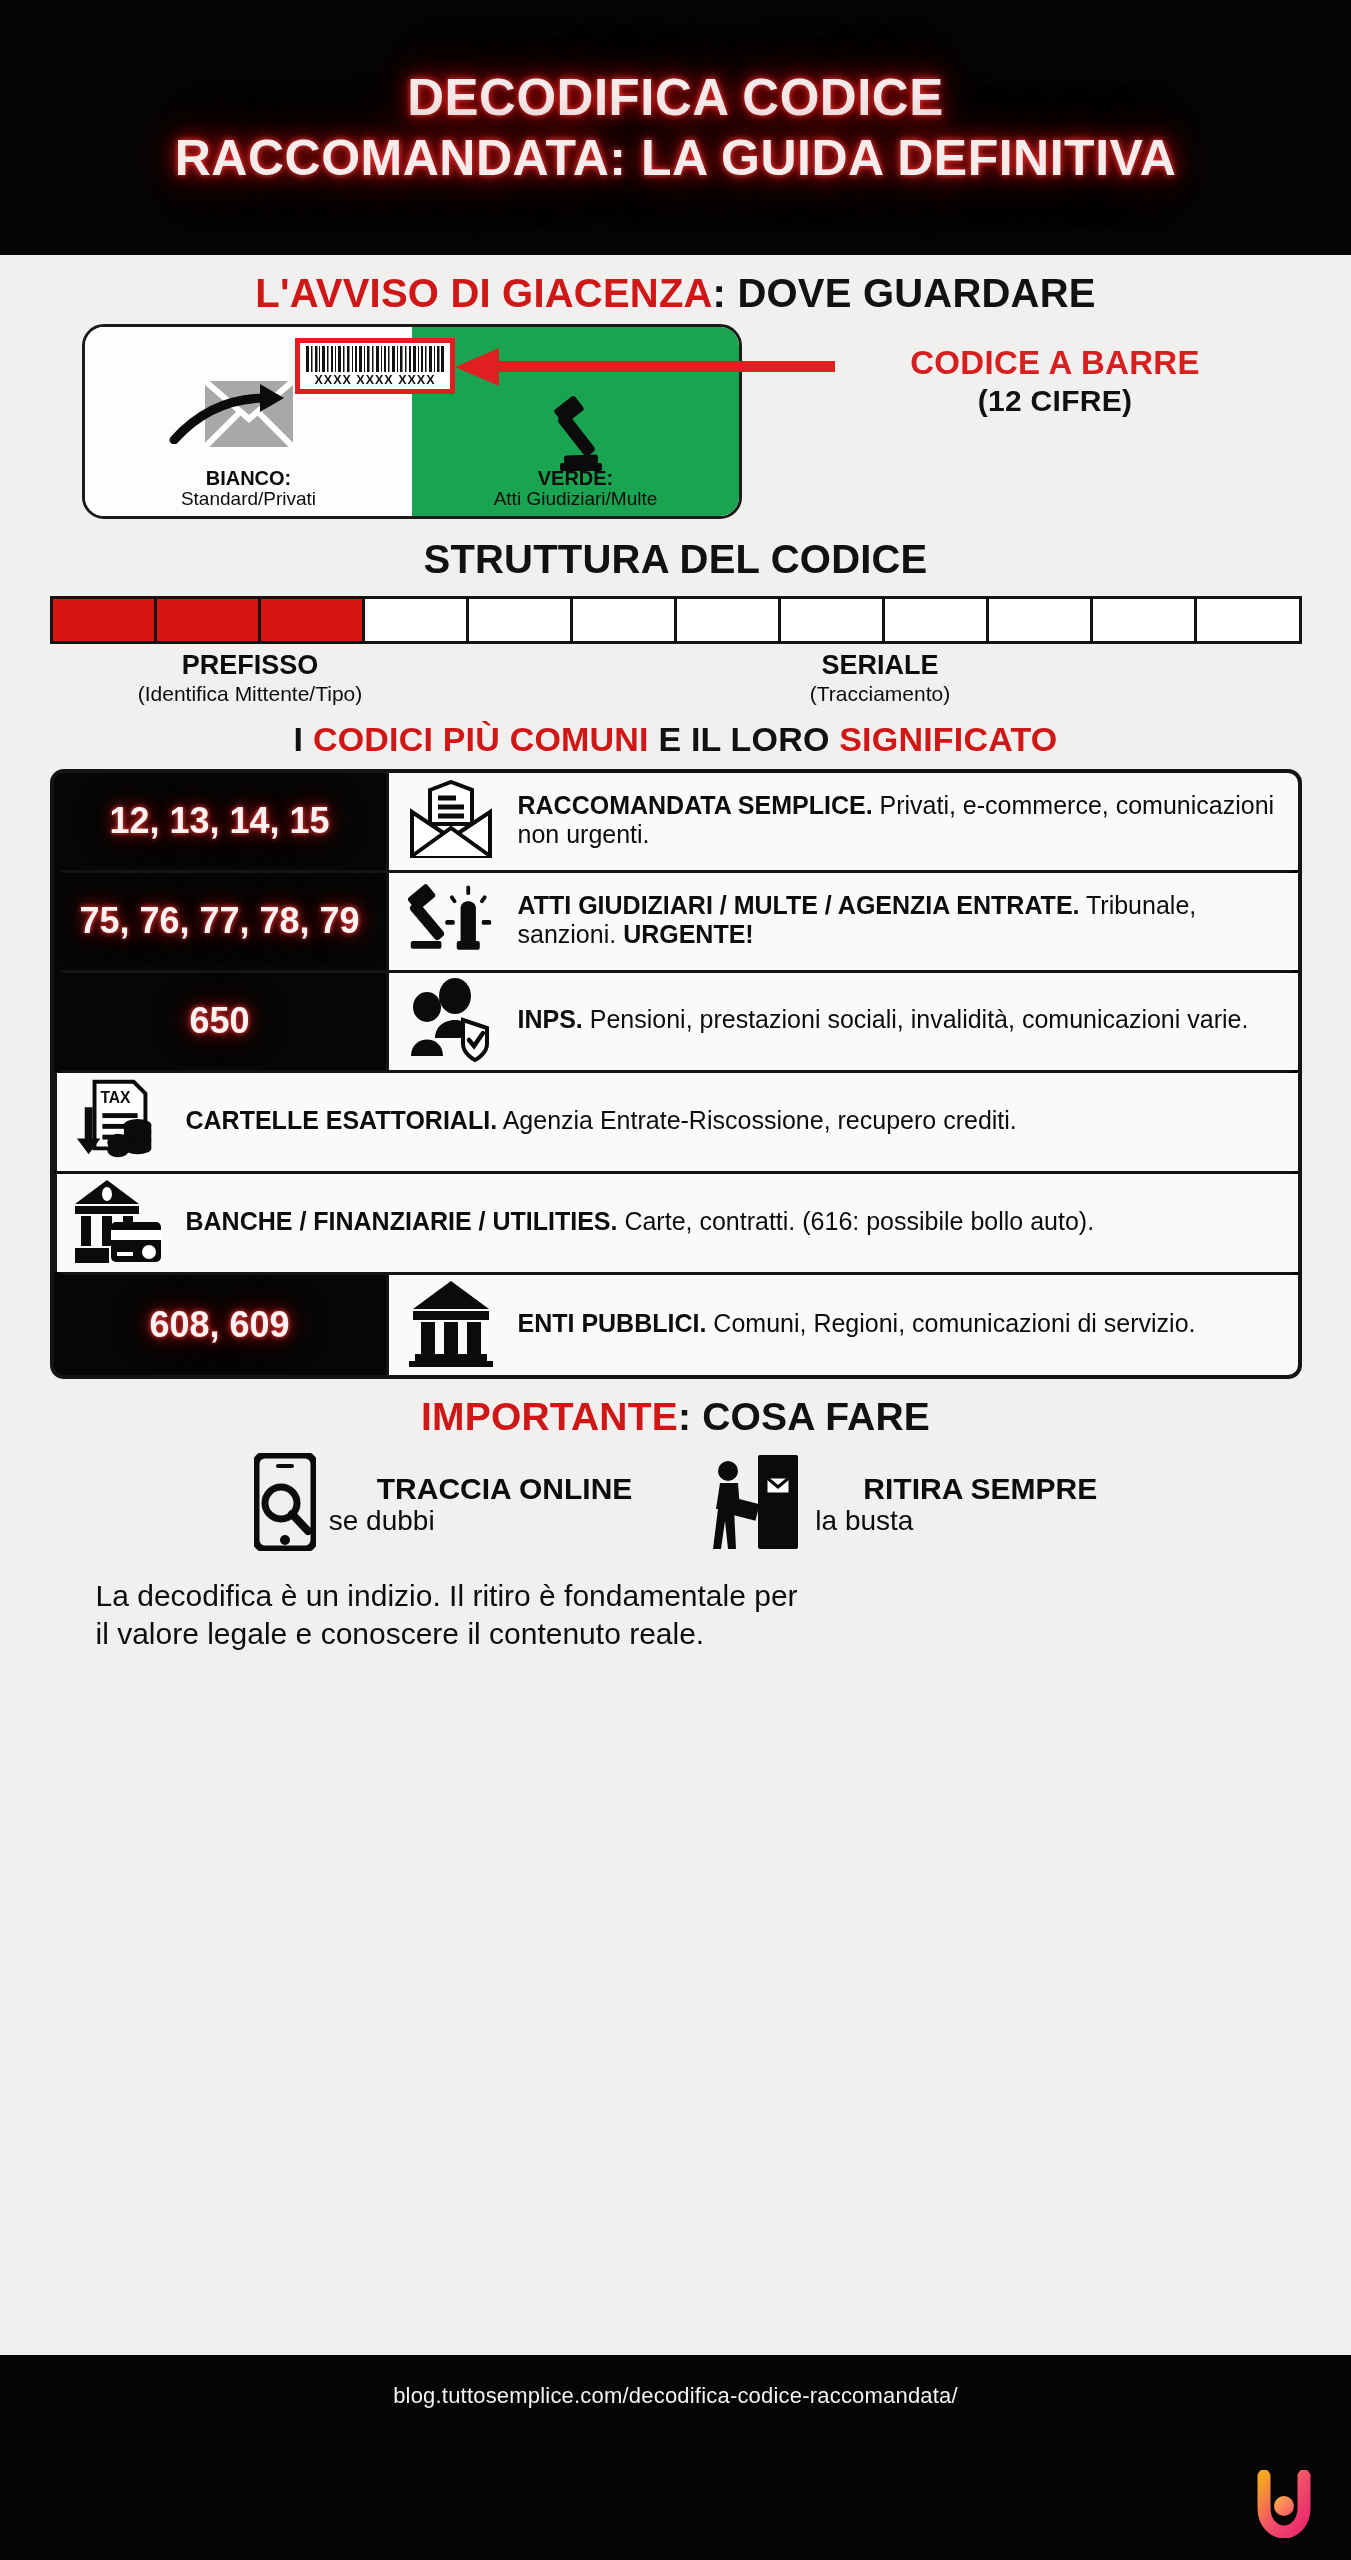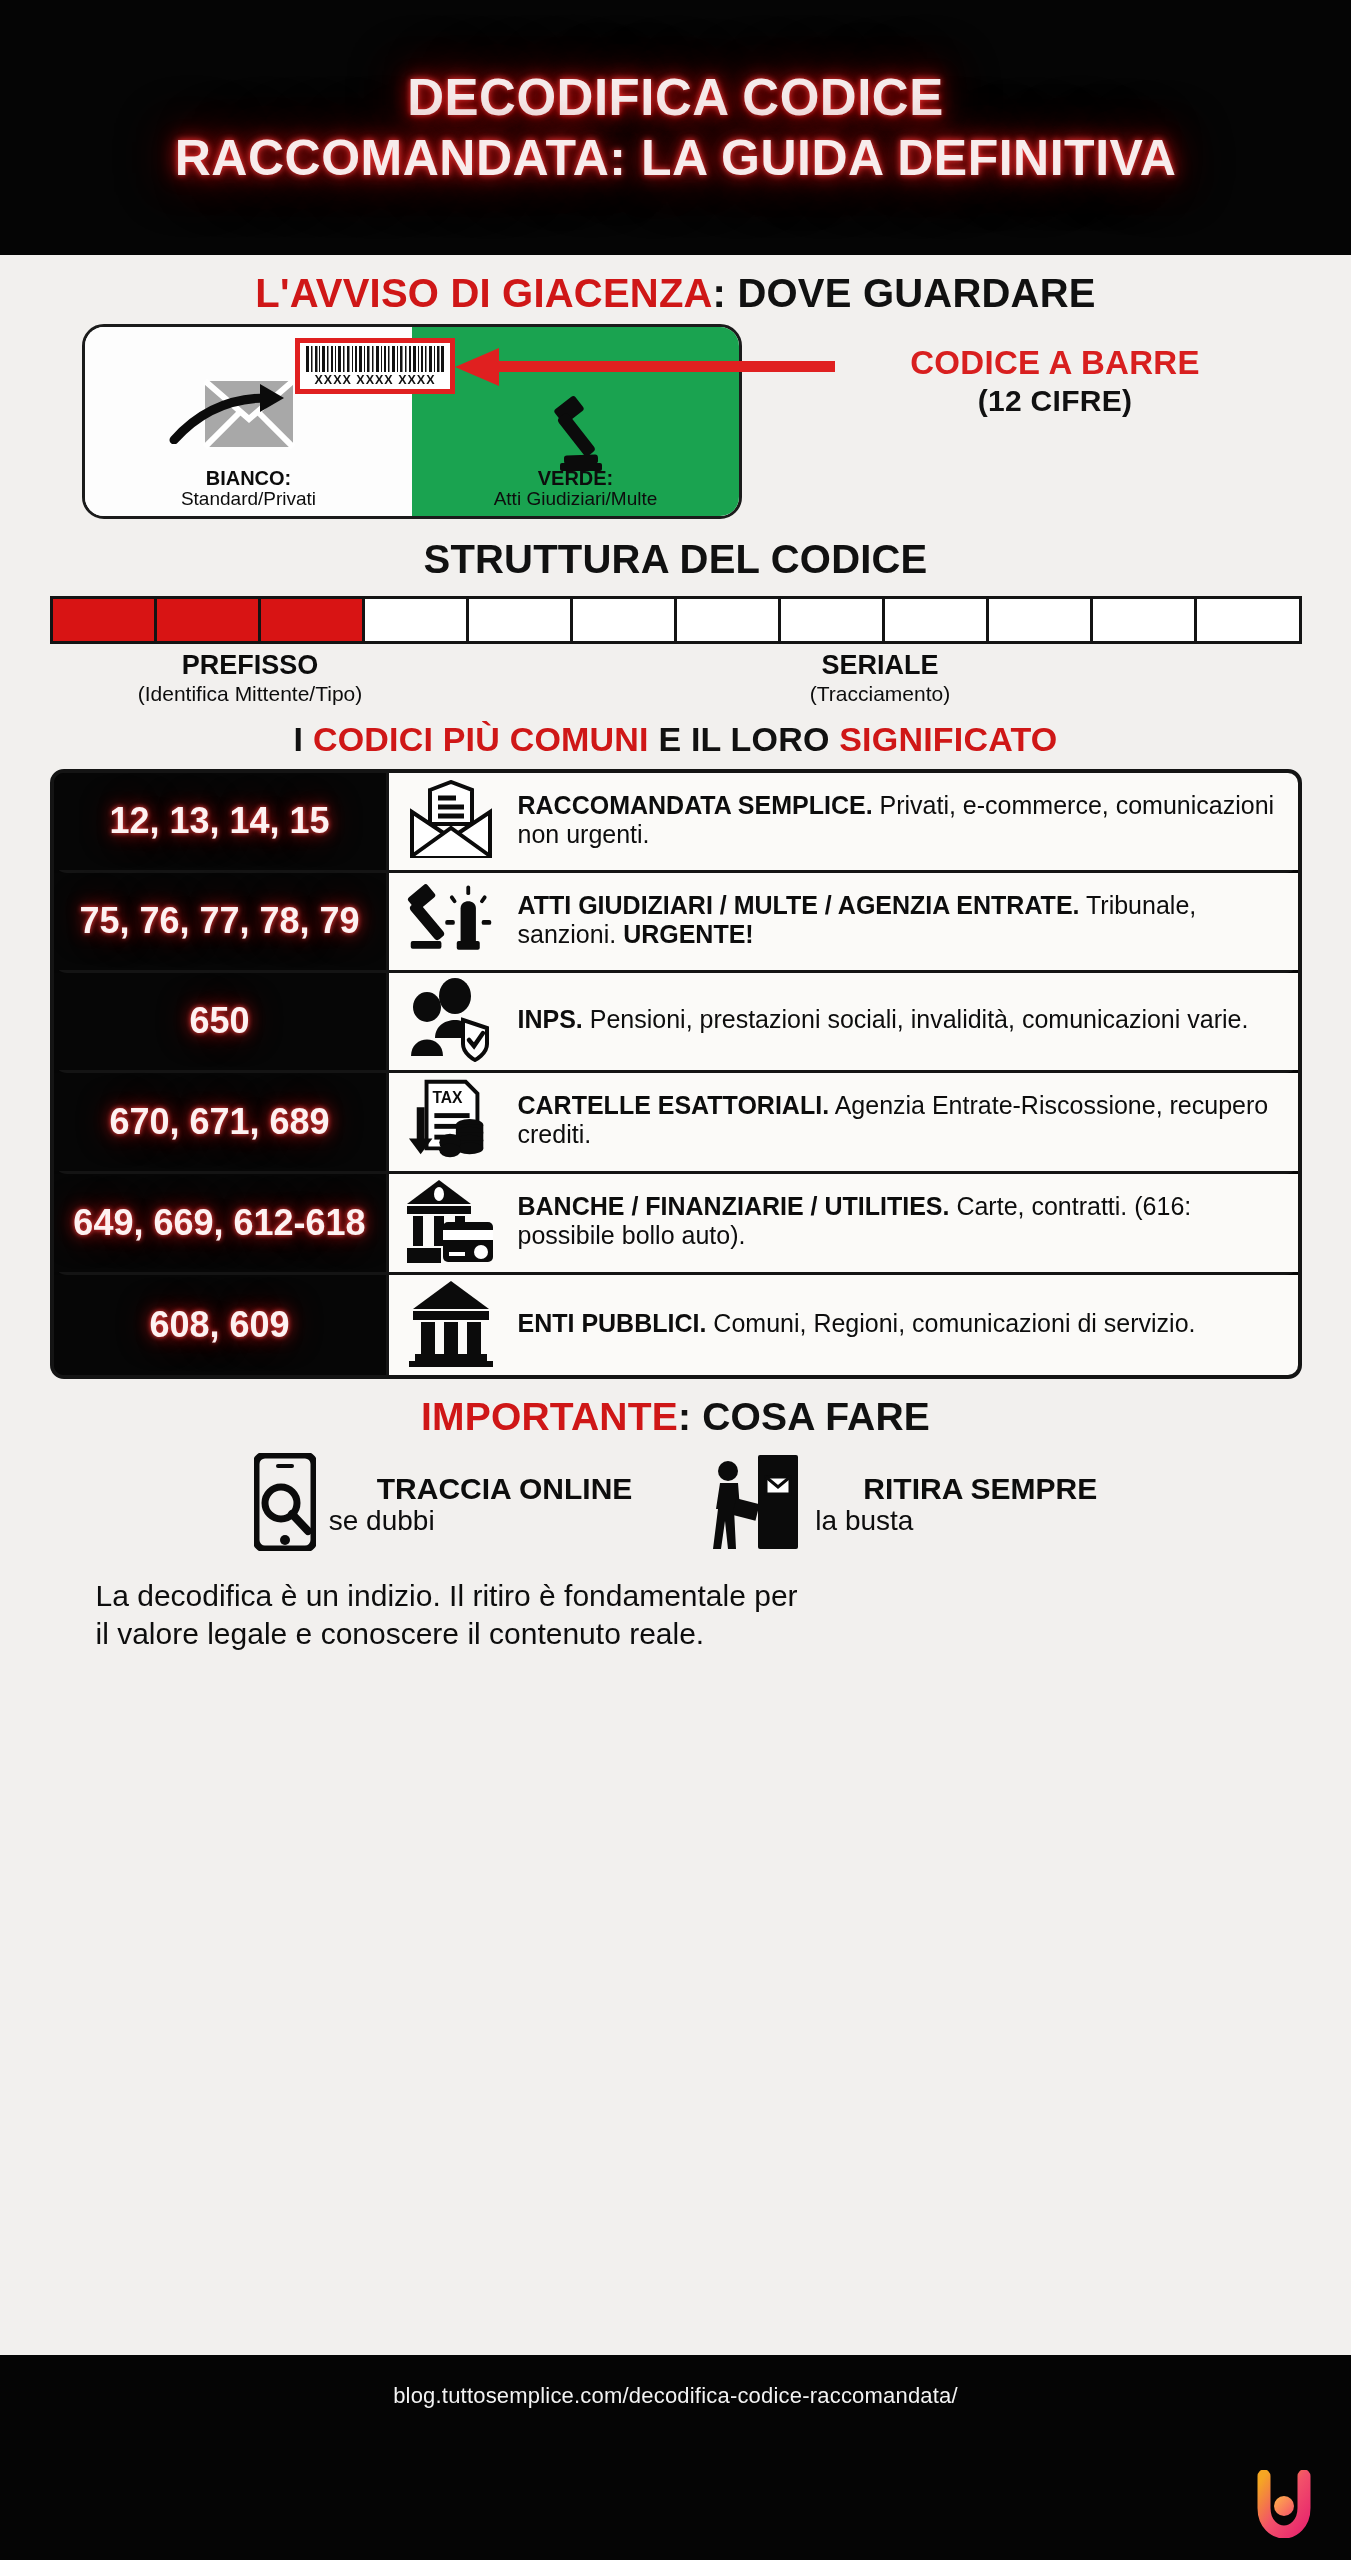--- a/index.html
+++ b/index.html
@@ -390,23 +390,20 @@
               <path d="M30 60 C30 36 70 36 70 60 Z"></path>
             </g>
             <path d="M58 42 L82 50 L82 66 C82 76 70 82 70 82 C70 82 58 76 58 66 Z" fill="#fff" stroke="#0b0b0b" stroke-width="4"></path>
             <path d="M64 62 L69 68 L78 55" fill="none" stroke="#0b0b0b" stroke-width="4.5" stroke-linecap="round"></path>
           </svg>
         </div>
         <div class="desc-text"><b>INPS.</b> Pensioni, prestazioni sociali, invalidità, comunicazioni varie.</div>
       </div>
     </div>
     <div class="row">
-      <div class="code-cell">
-        <div class="code-text">670, 671, 689</div>
-      </div>
       <div class="desc-cell">
         <div class="desc-icon">
           <svg width="94" height="86" viewBox="0 0 94 86">
             <g fill="none" stroke="#0b0b0b" stroke-width="4">
               <path d="M22 4 L62 4 L74 16 L74 72 L22 72 Z" fill="#fff"></path>
             </g>
             <text x="28" y="26" font-family="Liberation Sans, sans-serif" font-size="16" font-weight="bold" fill="#0b0b0b">TAX</text>
             <g fill="#0b0b0b">
               <rect x="30" y="36" width="36" height="5"></rect>
               <rect x="30" y="47" width="36" height="5"></rect>
@@ -421,23 +418,20 @@
               <ellipse cx="66" cy="72" rx="14" ry="6"></ellipse>
               <ellipse cx="46" cy="66" rx="11" ry="9"></ellipse>
               <ellipse cx="46" cy="74" rx="11" ry="7"></ellipse>
             </g>
           </svg>
         </div>
         <div class="desc-text"><b>CARTELLE ESATTORIALI.</b> Agenzia Entrate-Riscossione, recupero crediti.</div>
       </div>
     </div>
     <div class="row">
-      <div class="code-cell">
-        <div class="code-text">649, 669, 612-618</div>
-      </div>
       <div class="desc-cell">
         <div class="desc-icon">
           <svg width="92" height="86" viewBox="0 0 92 86">
             <g fill="#0b0b0b">
               <path d="M34 2 L66 26 L2 26 Z"></path>
               <ellipse cx="34" cy="16" rx="5" ry="7" fill="#fff"></ellipse>
               <rect x="2" y="28" width="64" height="8"></rect>
               <rect x="8" y="38" width="10" height="30"></rect>
               <rect x="29" y="38" width="10" height="30"></rect>
               <rect x="50" y="38" width="10" height="30"></rect>

